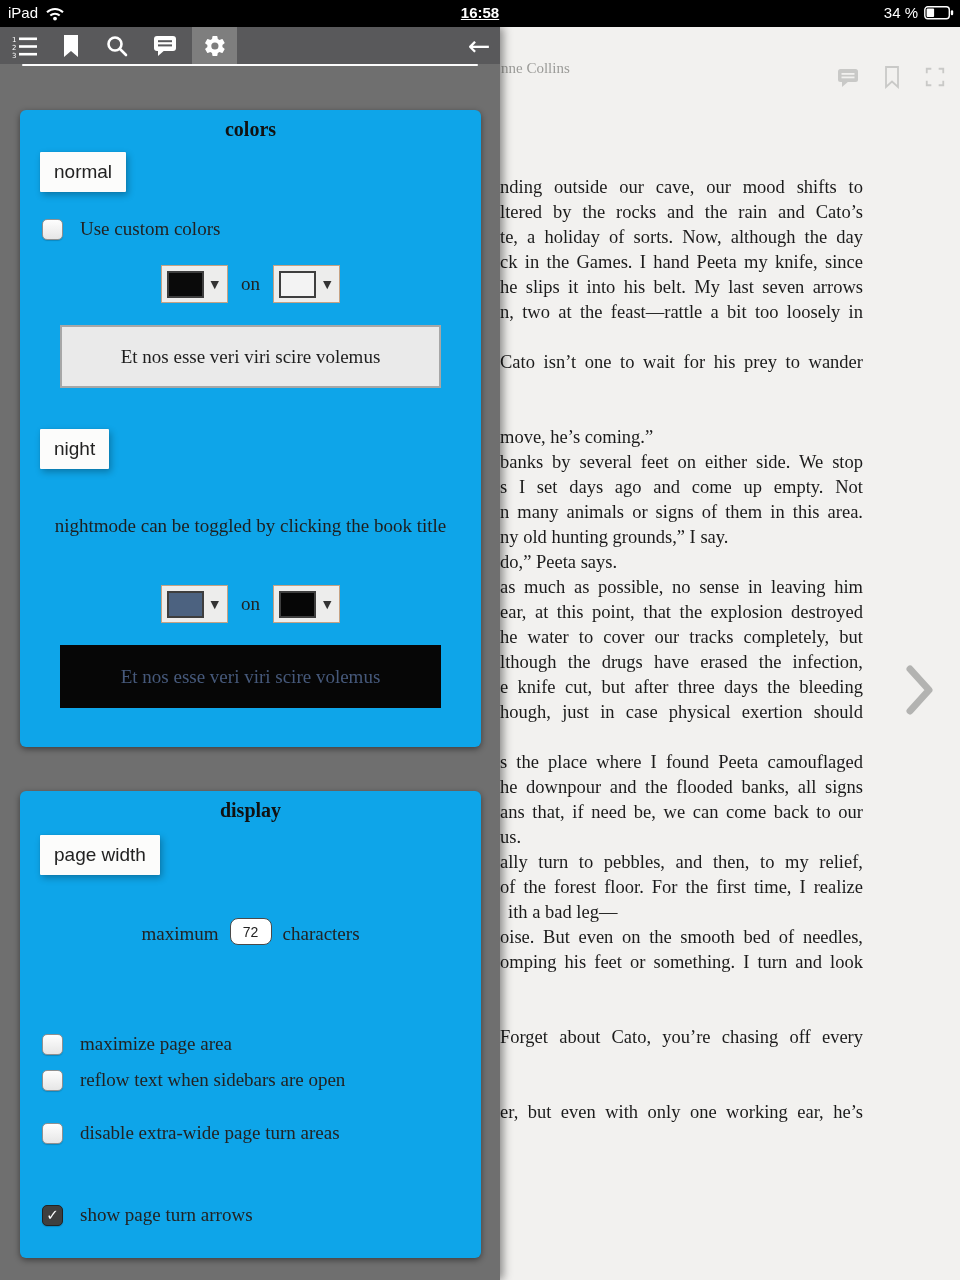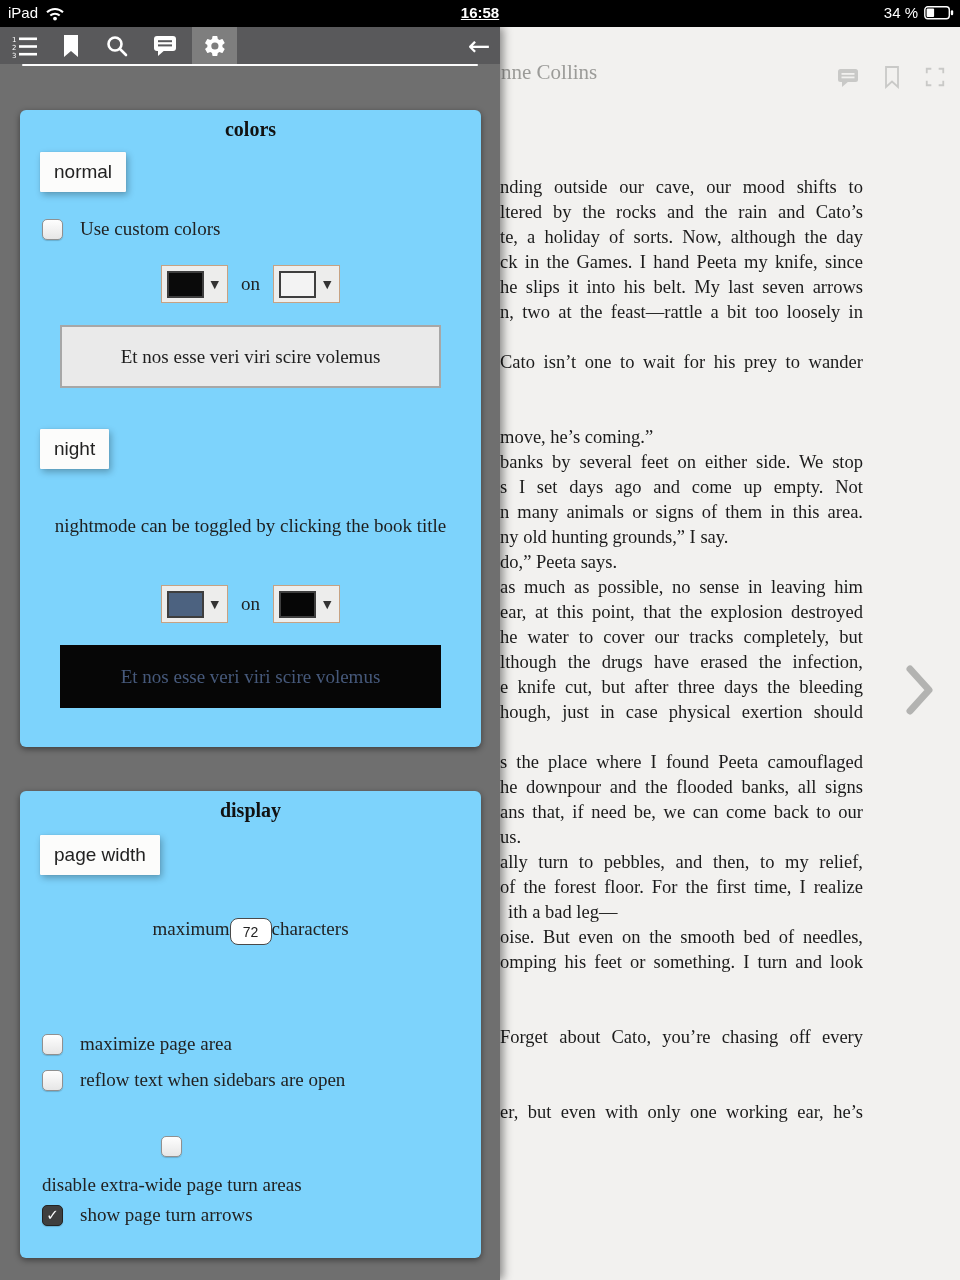--- a/index.html
+++ b/index.html
@@ -8,36 +8,36 @@
 
   
   .status-bar { position:absolute; left:0; top:0; width:960px; height:27px; background:#000; color:#fff;
     font-family:"Liberation Sans", sans-serif; font-size:15px; }
   .sb-left { position:absolute; left:8px; top:4px; display:flex; align-items:center; gap:7px; }
   .sb-time { position:absolute; left:0; right:0; top:4px; text-align:center; font-weight:700;text-decoration:underline; }
   .sb-right { position:absolute; right:6px; top:4px; display:flex; align-items:center; gap:6px; }
 
   
   .book-page { position:absolute; left:0; top:27px; width:960px; height:1253px; background:#f2f1ef; }
-  .book-header-fragment { position:absolute; left:501px; top:33px; font-size:21px; color:#9b9b98; }
+  .book-header-fragment { position:absolute; left:501px; top:33px; font-size:15px; color:#9b9b98; }
   .book-header-icons { position:absolute; right:14px; top:38px; display:flex; gap:22px; align-items:center; }
   .book-line { position:absolute; left:500px; width:363px; font-size:18.5px; color:#1b1b1b; white-space:nowrap; }
   .page-turn { position:absolute; left:905px; top:638px; width:30px; height:50px; }
 
   
   .sidebar { position:absolute; left:0; top:27px; width:500px; height:1253px; background:#6f6f6f;
     box-shadow: 3px 0 9px rgba(0,0,0,0.45); }
   .toolbar { position:absolute; left:0; top:0; width:500px; height:37px; background:#59595b; }
   .tb-btn { position:absolute; top:0; height:37px; width:45px; display:flex; align-items:center; justify-content:center; }
   .tb-btn.selected { background:#7e7e7e; }
   .toolbar-separator { position:absolute; left:22px; top:37px; width:456px; height:2px; background:#fcfcfc; border-radius:1px; }
   .back-btn { position:absolute; left:458px; top:0; width:42px; height:37px; display:flex; align-items:center; justify-content:center;
     color:#fff; font-size:27px; font-family:"DejaVu Sans", sans-serif; }
 
-  .panel { position:absolute; left:20px; width:461px; background:#7dd3fc; border-radius:6px;
+  .panel { position:absolute; left:20px; width:461px; background:#0ea5e9; border-radius:6px;
     box-shadow:0 2px 6px rgba(0,0,0,0.45); color:#222; }
   .panel-title { position:absolute; left:0; width:100%; text-align:center; font-weight:700; font-size:20px; color:#111; }
   .raised-btn { position:absolute; background:#fcfcfb; font-size:19px; color:#222; text-align:center;
     box-shadow:2px 3px 7px rgba(0,0,0,0.28), 0 0 1px rgba(0,0,0,0.2); border-radius:1px; padding:9px 14px; }
 
   .check-row { position:absolute; left:22px; display:flex; align-items:center; gap:17px; }
   .cb { width:21px; height:21px; border-radius:5px; border:1.5px solid #909090;
     background:linear-gradient(#fefefe,#e6e6e6); box-shadow:0 1px 1px rgba(0,0,0,0.18);
     display:flex; align-items:center; justify-content:center; flex:0 0 auto; }
   .cb .check { display:none; color:#fff; font-size:15px; font-weight:700; font-family:"DejaVu Sans", sans-serif; line-height:1; }
@@ -52,21 +52,21 @@
   .select-arrow { font-size:11px; color:#333; font-family:"DejaVu Sans", sans-serif; }
   .on-label { font-size:19px; color:#222; }
 
   .sample-box { position:absolute; left:40px; width:381px; height:63px; display:flex; align-items:center; justify-content:center;
     font-size:19px; }
   .sample-normal { background:#eaeaea; border:2px solid #a7a7a7; color:#1e1e1e; }
   .sample-night { background:#060606; border:none; color:#46597b; }
 
   .night-caption { position:absolute; left:30px; width:401px; text-align:center; font-size:19px; line-height:25px; color:#1e1e1e; }
 
-  .max-row { position:absolute; left:0; width:100%; display:flex; justify-content:center; align-items:flex-start; gap:0; font-size:19px; color:#222; }
+  .max-row { position:absolute; left:0; width:100%; display:flex; justify-content:center; align-items:flex-end; gap:11px; font-size:19px; color:#222; }
   .char-input { width:42px; height:27px; border:1.5px solid #4a4a4a; border-radius:8px; background:#fff;
     text-align:center; font-family:"Liberation Sans", sans-serif; font-size:14px; color:#222; }
 
   svg { display:block; }
 </style>
 </head>
 <body>
 
 <div class="book-page">
   <div class="book-header-fragment">nne Collins</div>
@@ -231,21 +231,21 @@
     </div>
 
     <div class="check-row" style="top:210px;margin-top:32px;">
       <span class="cb"></span>
       <span class="check-label">maximize page area</span>
     </div>
     <div class="check-row" style="top:278px;">
       <span class="cb"></span>
       <span class="check-label">reflow text when sidebars are open</span>
     </div>
-    <div class="check-row" style="top:345px;flex-direction:column;">
+    <div class="check-row" style="top:331px;">
       <span class="cb"></span>
       <span class="check-label">disable extra-wide page turn areas</span>
     </div>
     <div class="check-row" style="top:413px;">
       <span class="cb checked">
           <span class="check">✓</span>
         </span>
       <span class="check-label">show page turn arrows</span>
     </div>
   </div>

